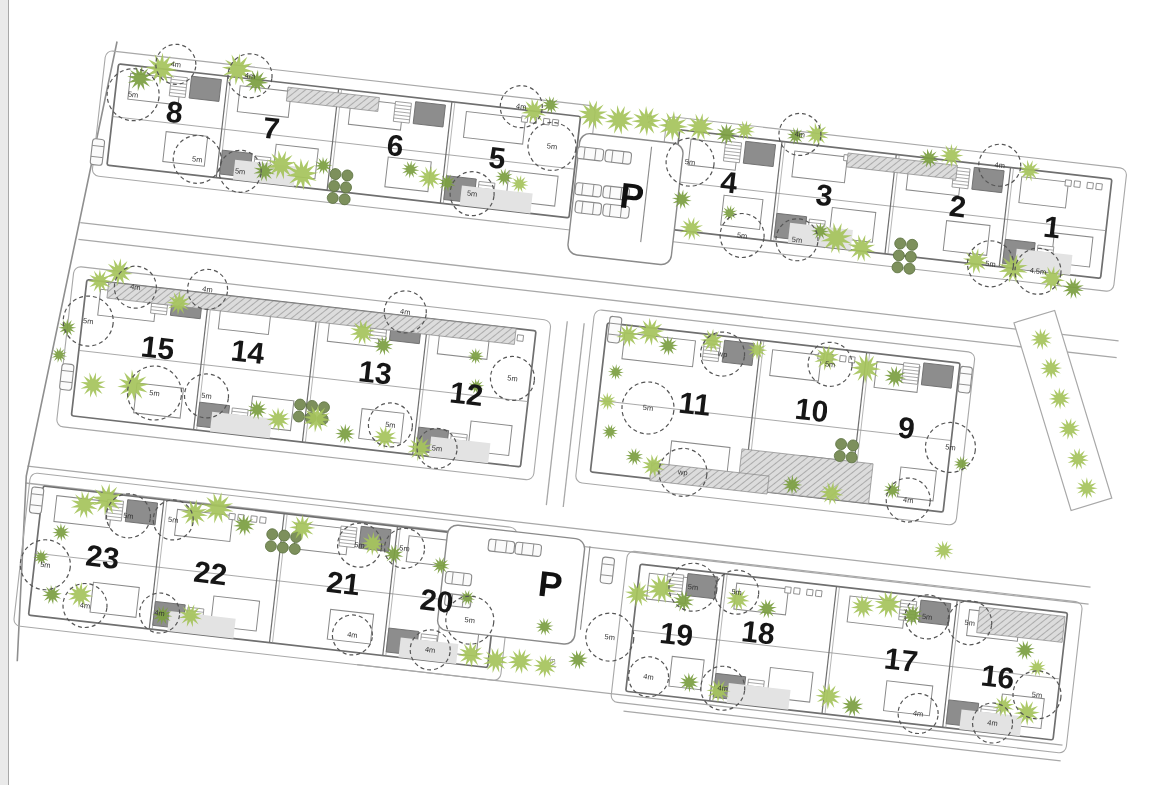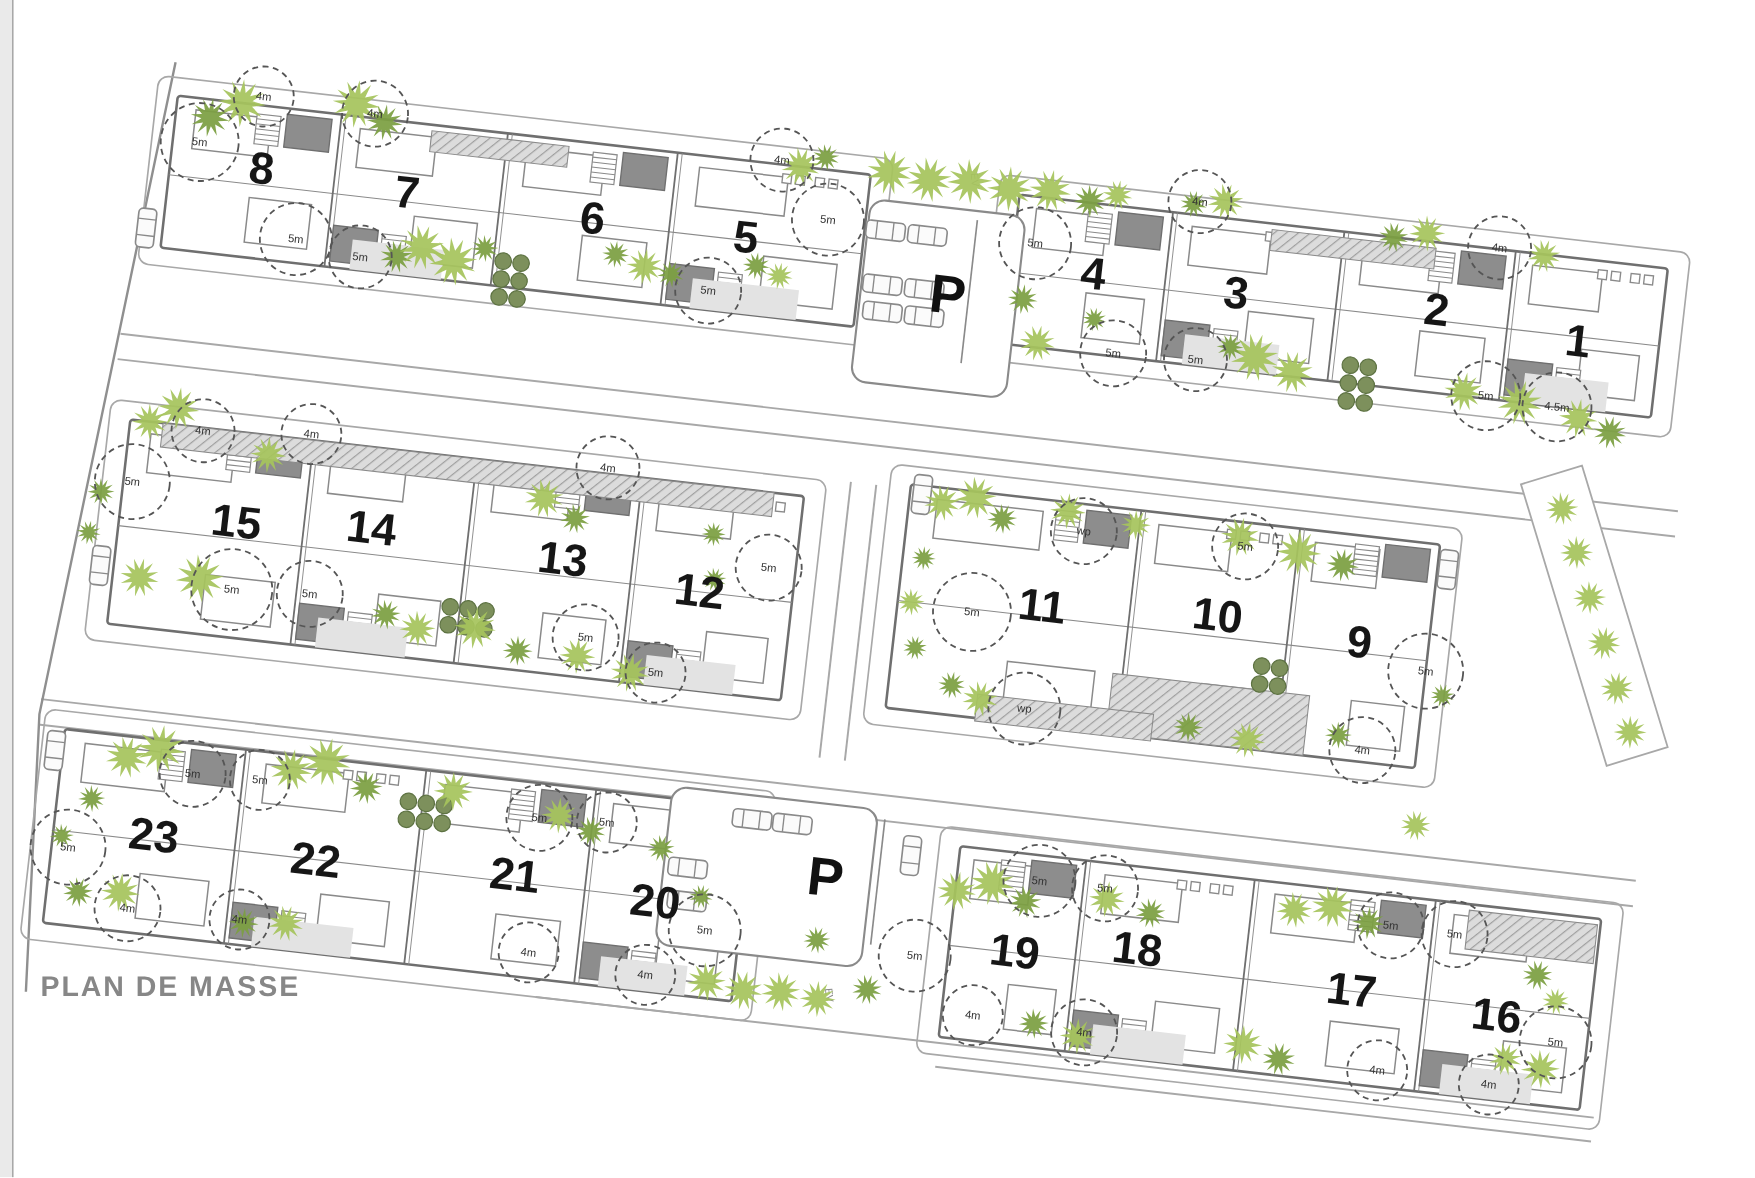--- a/index.html
+++ b/index.html
@@ -728,14 +728,13 @@
         <text x="274" y="556" font-size="30" fill="#161616" font-weight="700" text-anchor="middle">22</text>
         <text x="407" y="551" font-size="30" fill="#161616" font-weight="700" text-anchor="middle">21</text>
         <text x="502" y="558" font-size="30" fill="#161616" font-weight="700" text-anchor="middle">20</text>
         <text x="744" y="564" font-size="30" fill="#161616" font-weight="700" text-anchor="middle">19</text>
         <text x="825" y="553" font-size="30" fill="#161616" font-weight="700" text-anchor="middle">18</text>
         <text x="970" y="564" font-size="30" fill="#161616" font-weight="700" text-anchor="middle">17</text>
         <text x="1068" y="570" font-size="30" fill="#161616" font-weight="700" text-anchor="middle">16</text>
       </g>
   </svg>
   <div class="page-edge"></div>
-  <div class="plan-title">PLAN DE MASSE</div>
 </div>
 
 </body></html>

